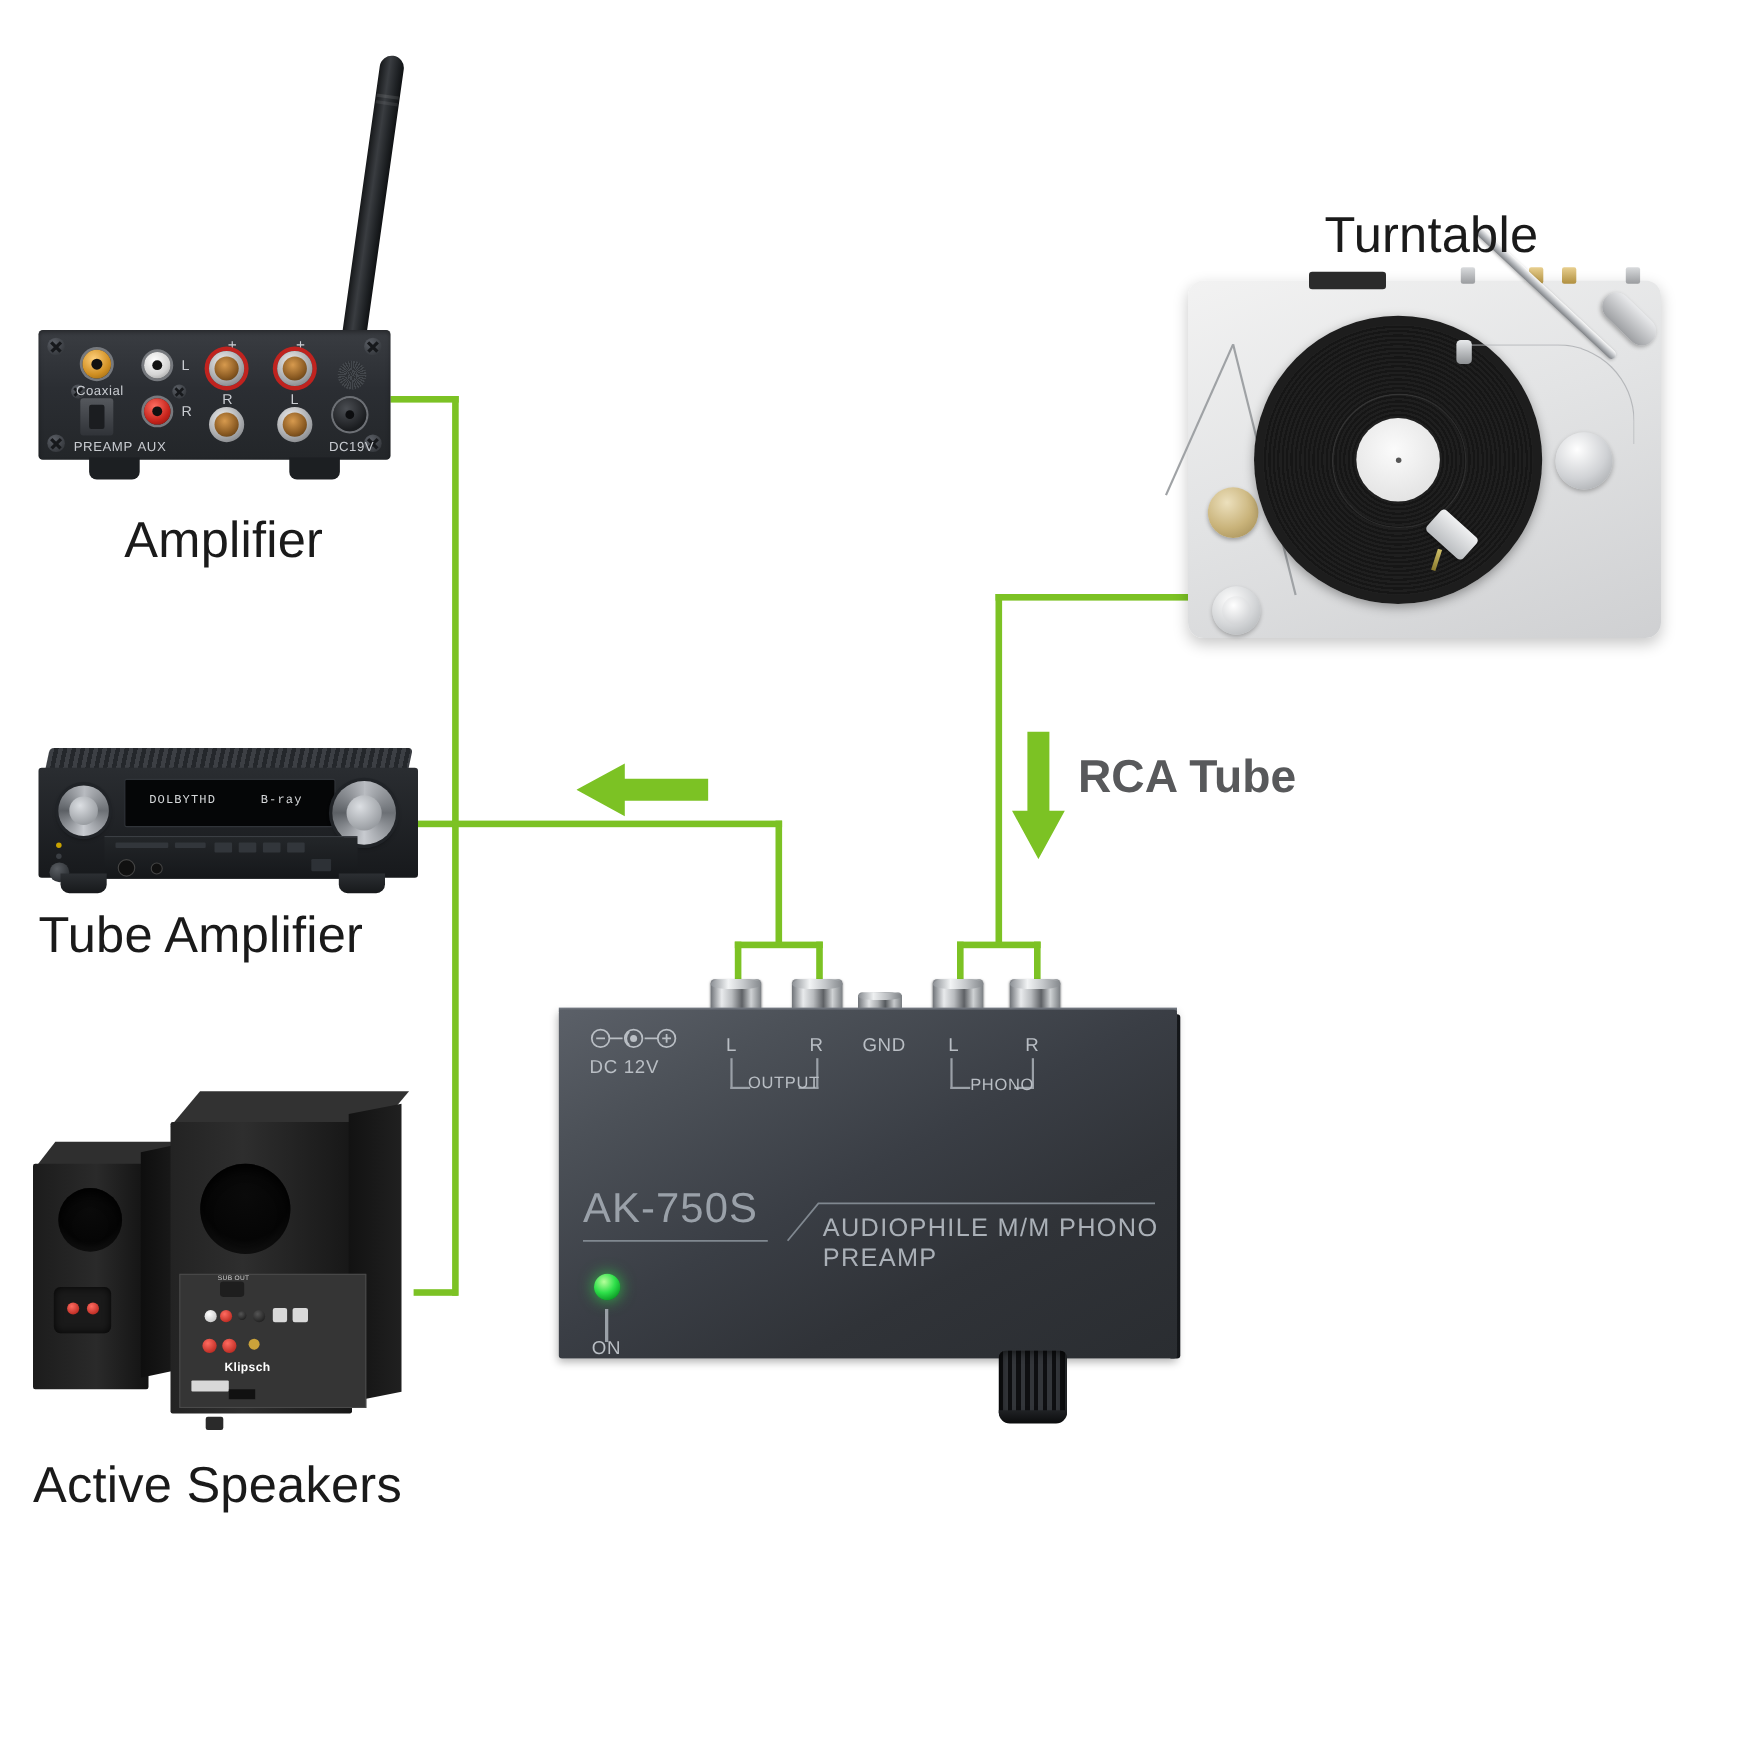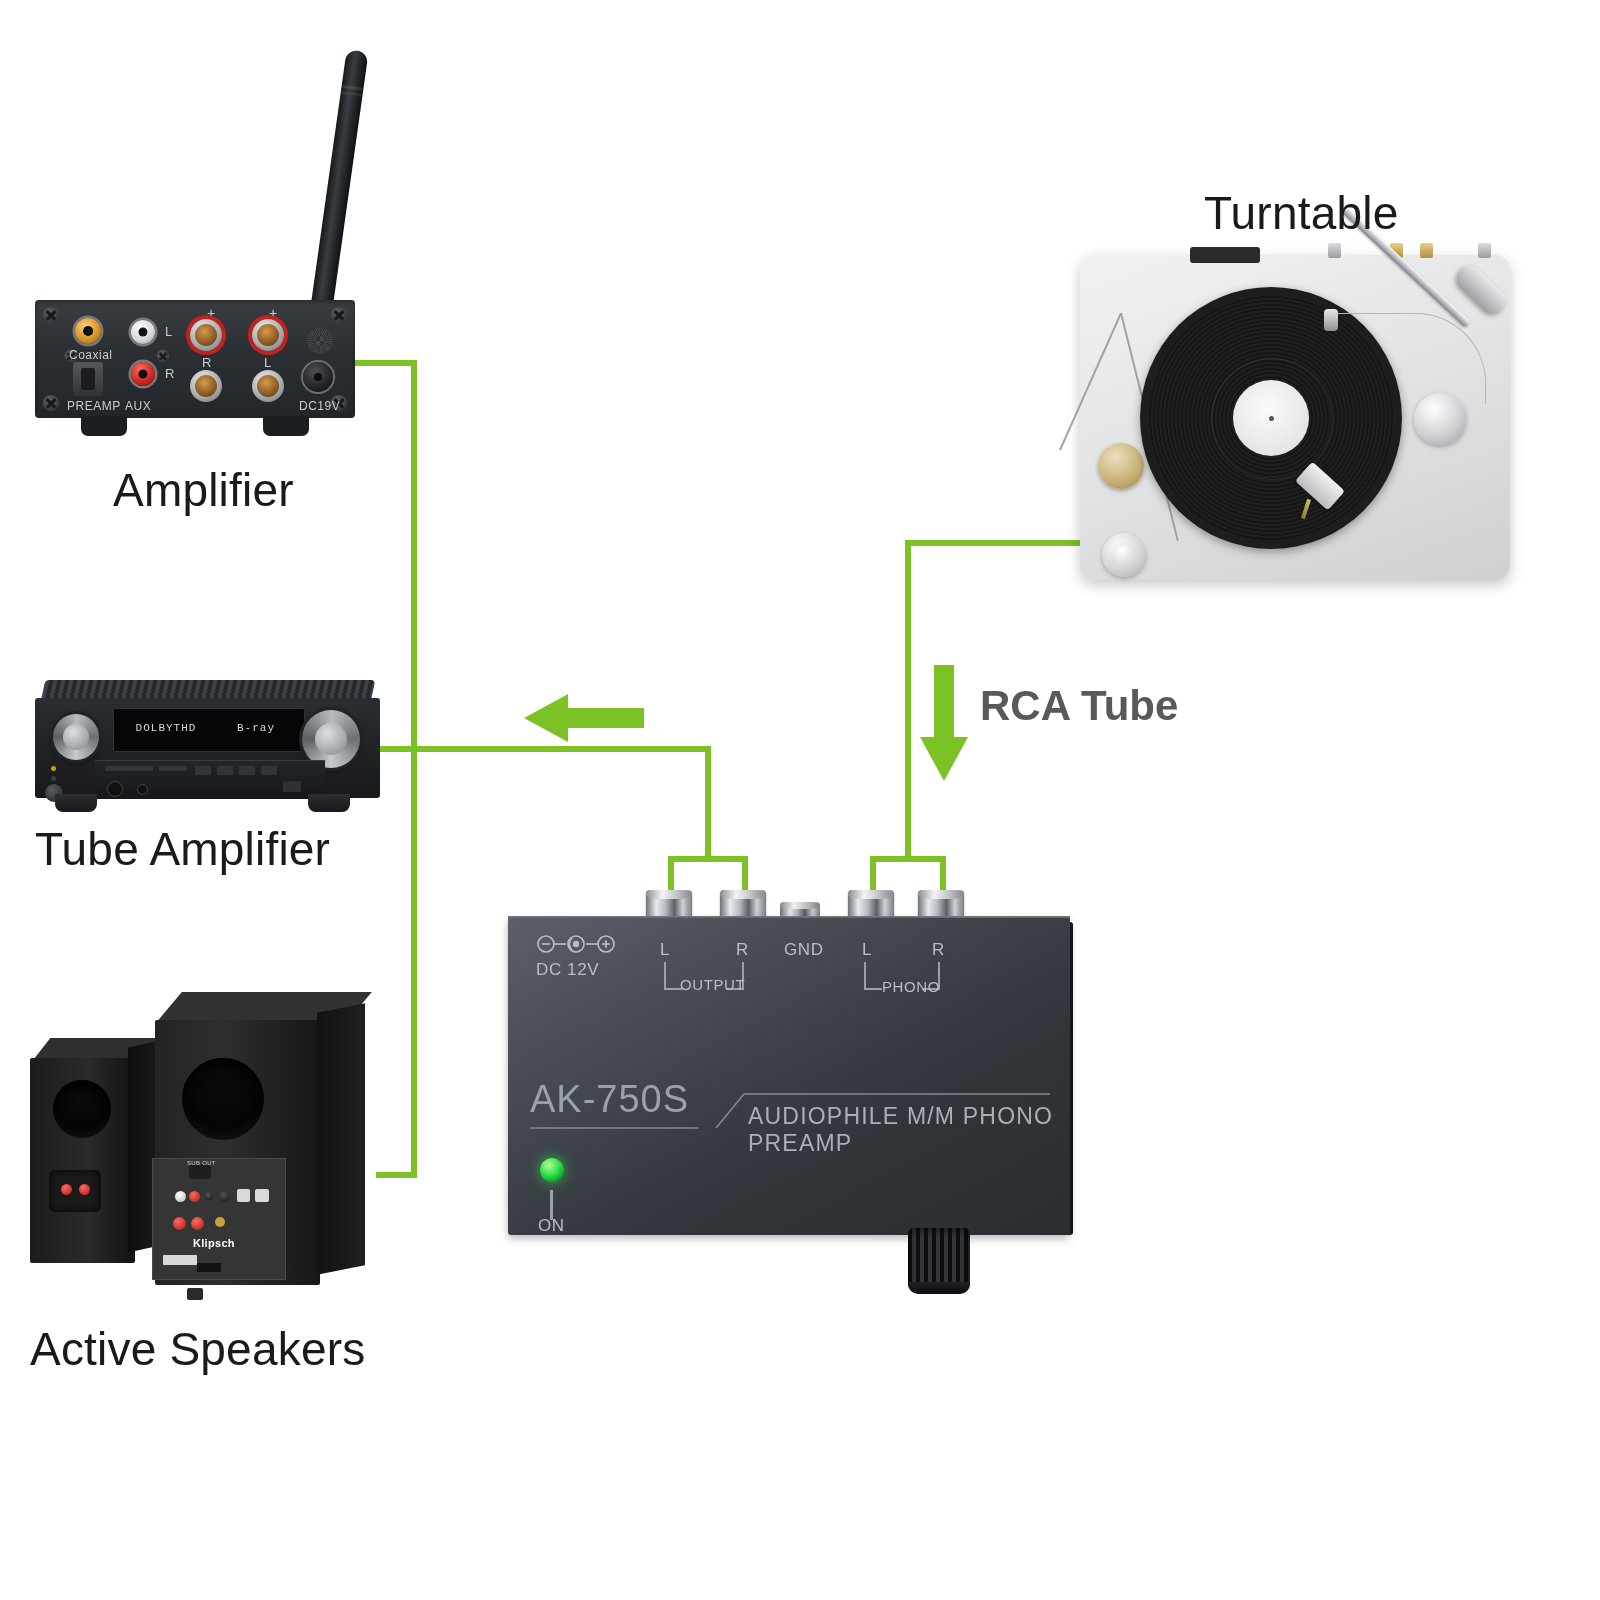--- a/index.html
+++ b/index.html
@@ -325,21 +325,21 @@
         <div class="bp red" style="left:12px;top:14px;"></div>
         <div class="bp red" style="left:30px;top:14px;"></div>
       </div>
     </div>
 
     <div>
       <div class="spk-front-top"></div>
       <div class="spk-front"></div>
       <div class="spk-front-side"></div>
       <div class="port" style="left:157px;top:48px;width:82px;height:82px;"></div>
-      <div class="plate" style="left:127px;top:148px;width:132px;height:120px;">
+      <div class="plate" style="left:138px;top:148px;width:132px;height:120px;padding-left:36px;">
         <div class="abs" style="left:36px;top:6px;width:22px;height:14px;border-radius:3px;background:#1e1e1e;"></div>
         <div class="plate-txt" style="left:34px;top:1px;">SUB OUT</div>
         <div class="bp wht" style="left:22px;top:32px;"></div>
         <div class="bp red" style="left:36px;top:32px;"></div>
         <div class="bp blk" style="left:52px;top:33px;width:8px;height:8px;"></div>
         <div class="bp blk" style="left:66px;top:32px;"></div>
         <div class="abs" style="left:84px;top:30px;width:13px;height:13px;background:#d9d9d9;border-radius:2px;"></div>
         <div class="abs" style="left:102px;top:30px;width:14px;height:13px;background:#d9d9d9;border-radius:2px;"></div>
         <div class="bp red" style="left:20px;top:58px;width:13px;height:13px;"></div>
         <div class="bp red" style="left:38px;top:58px;width:13px;height:13px;"></div>

